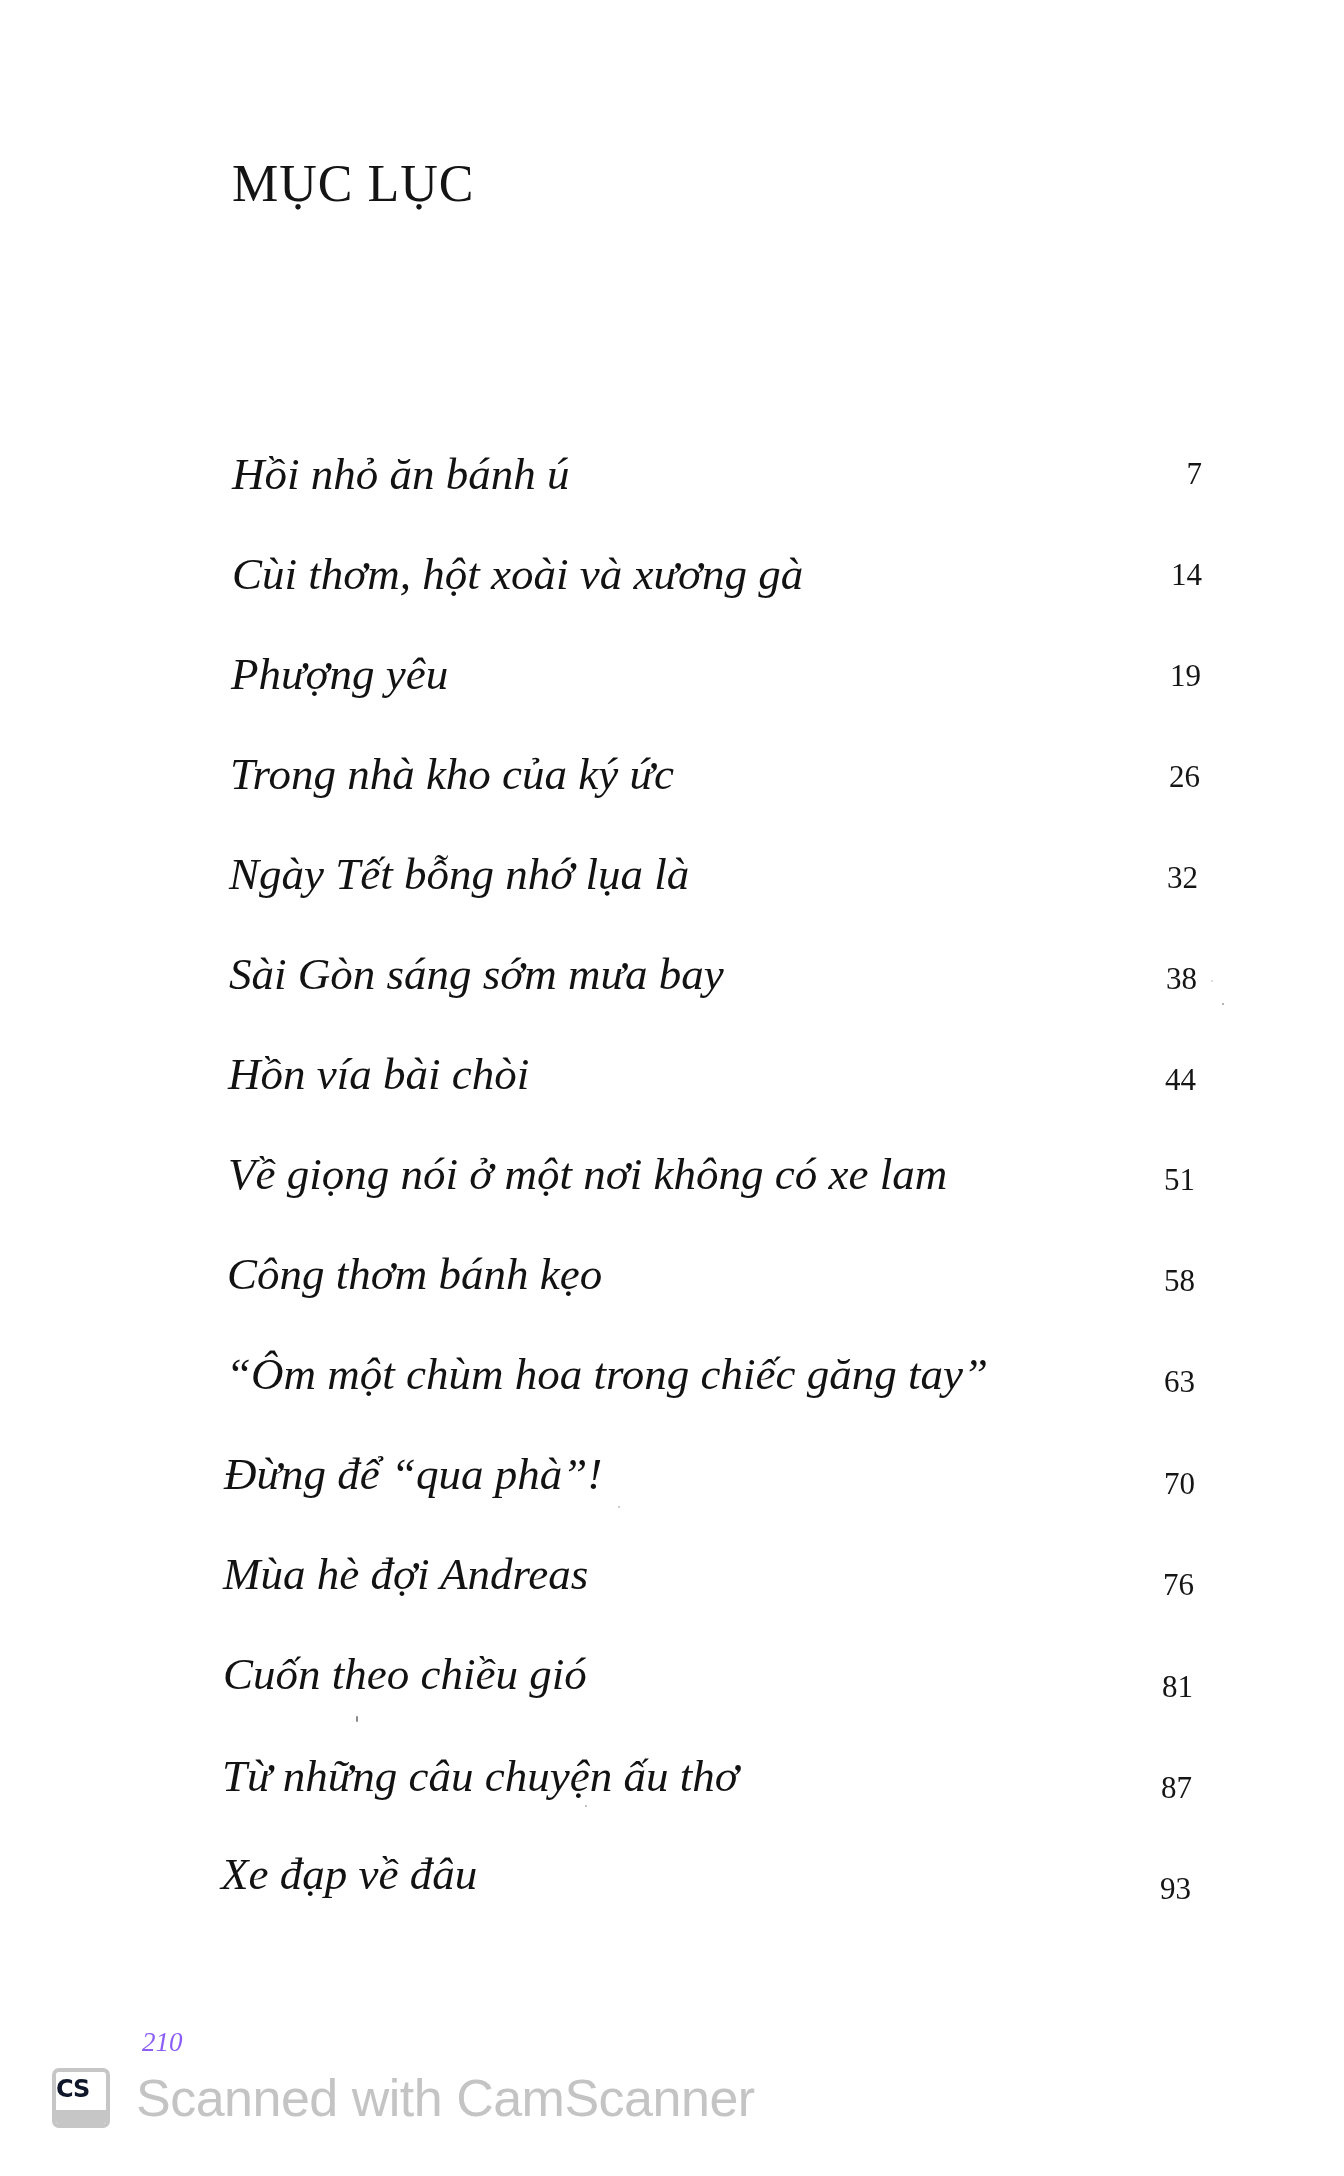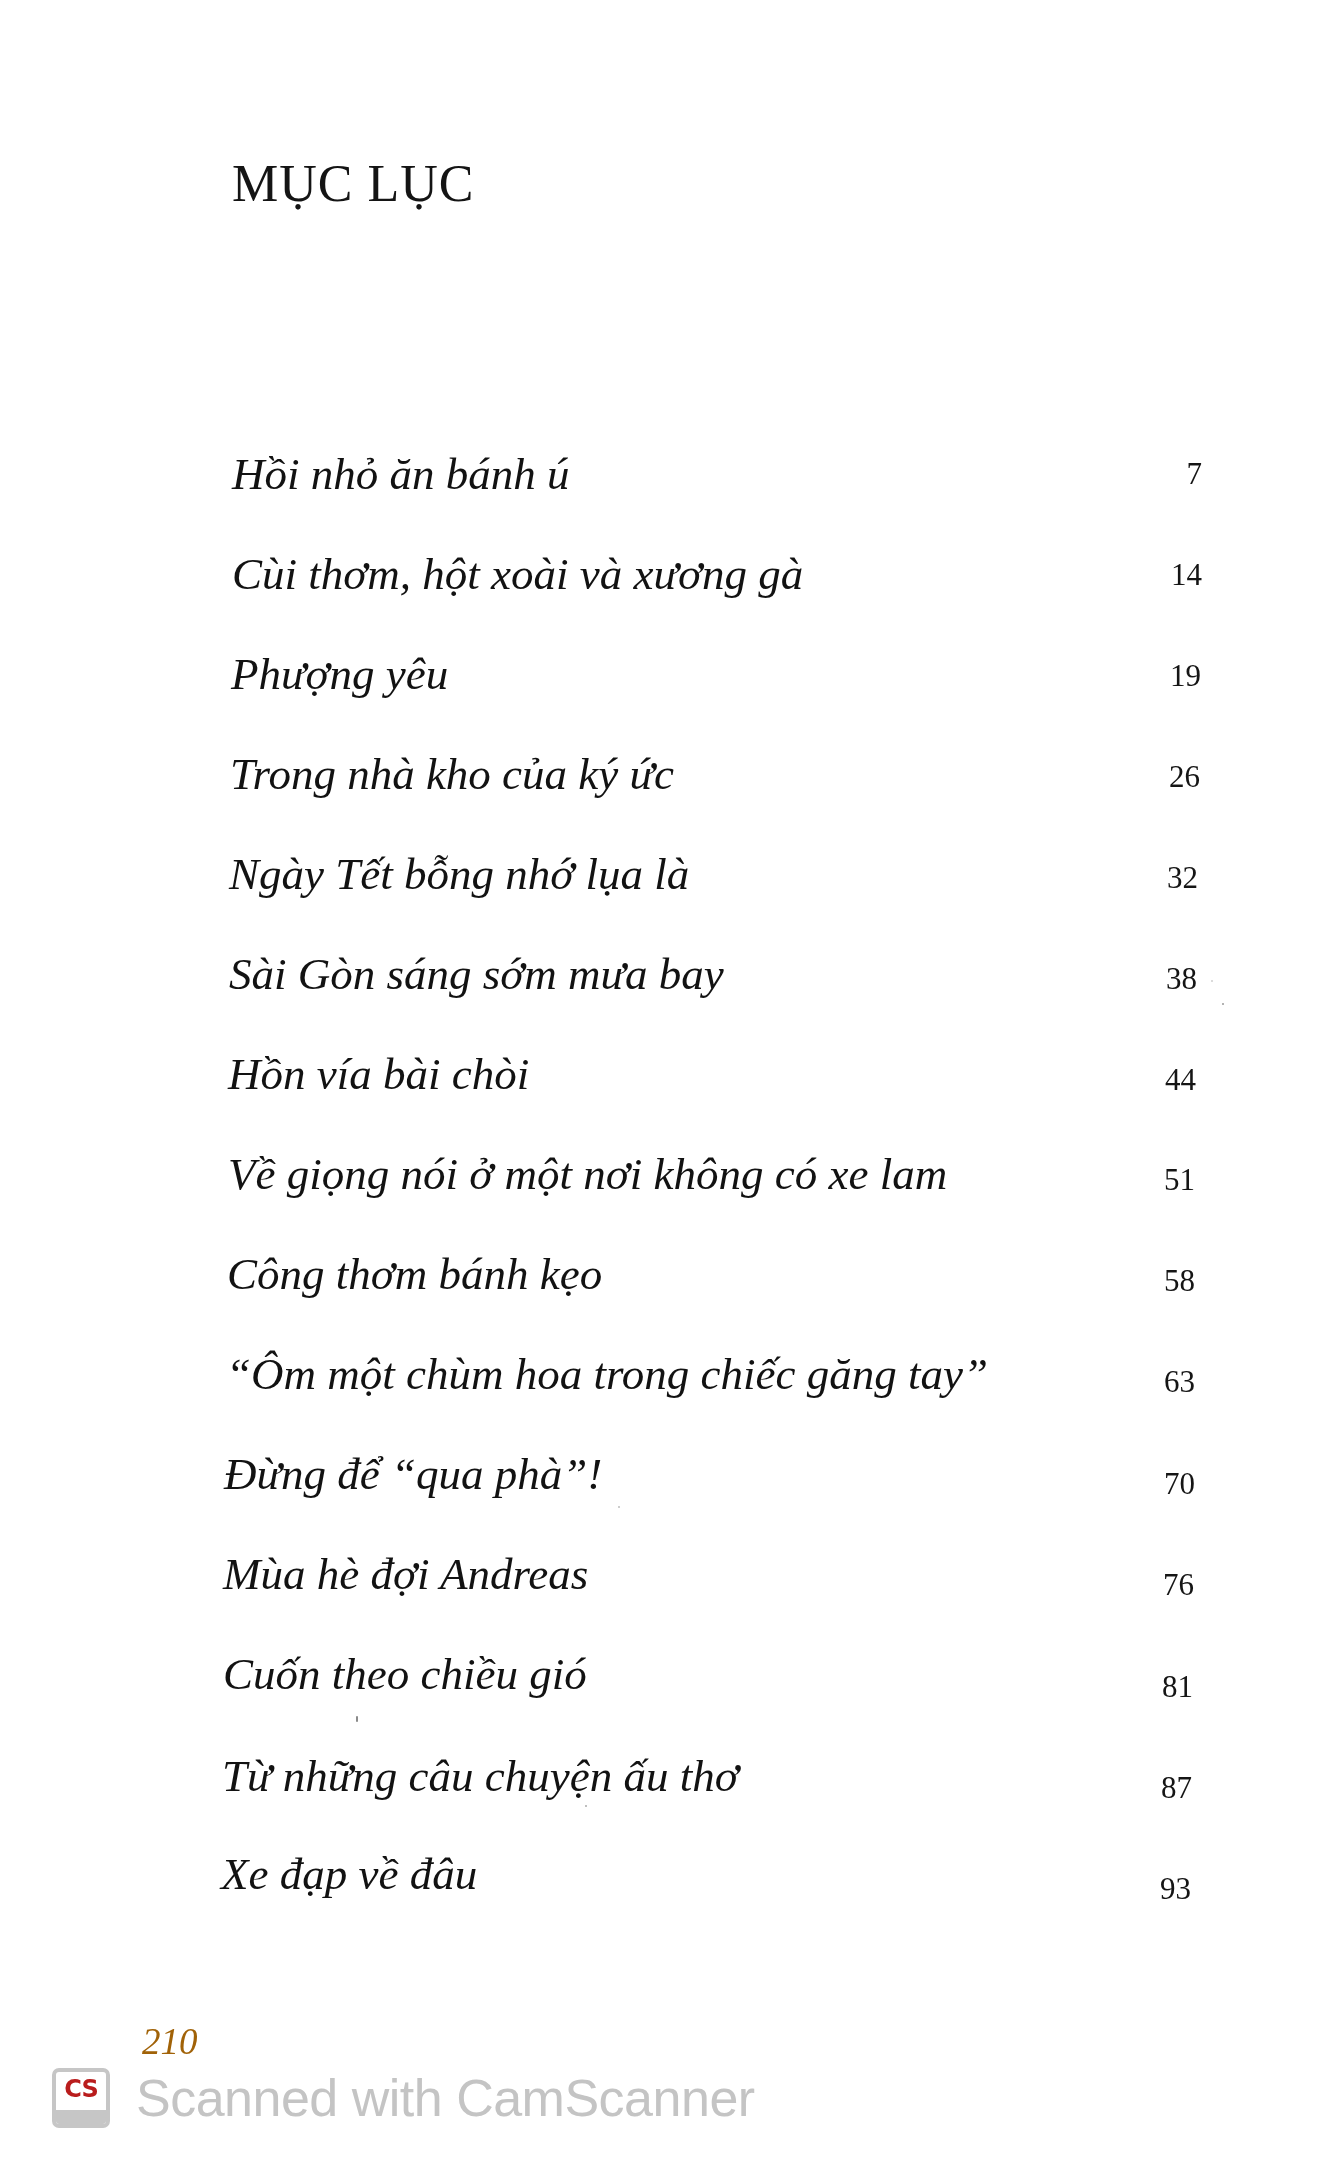--- a/index.html
+++ b/index.html
@@ -65,23 +65,23 @@
       text-align: right;
       width: 80px;
       white-space: nowrap;
       color: #151515;
     }
     .folio {
       position: absolute;
       left: 142px;
       top: 2022px;
       font-style: italic;
-      font-size: 37px;
+      font-size: 27px;
       line-height: 40px;
-      color: #a16207;
+      color: #8b5cf6;
     }
     .watermark {
       position: absolute;
       left: 52px;
       top: 2066px;
       height: 64px;
       display: flex;
       align-items: center;
     }
     .cs-logo {
@@ -96,26 +96,25 @@
     }
     .cs-logo .cs-bar {
       position: absolute;
       left: 0; right: 0; bottom: 0;
       height: 14px;
       background: #c6c6c6;
     }
     .cs-logo .cs-letters {
       position: absolute;
       left: 0; right: 0; top: 4px;
-      text-align: center;
       font-family: "DejaVu Sans", "Liberation Sans", sans-serif;
       font-weight: bold;
       font-size: 24px;
       line-height: 26px;
-      color: #b91c1c;
+      color: #0f172a;
       letter-spacing: -1px;
     }
     .watermark-text {
       margin-left: 26px;
       font-family: "Liberation Sans", "DejaVu Sans", sans-serif;
       font-size: 52px;
       color: #c4c4c4;
       line-height: 60px;
       white-space: nowrap;
       letter-spacing: -0.5px;

